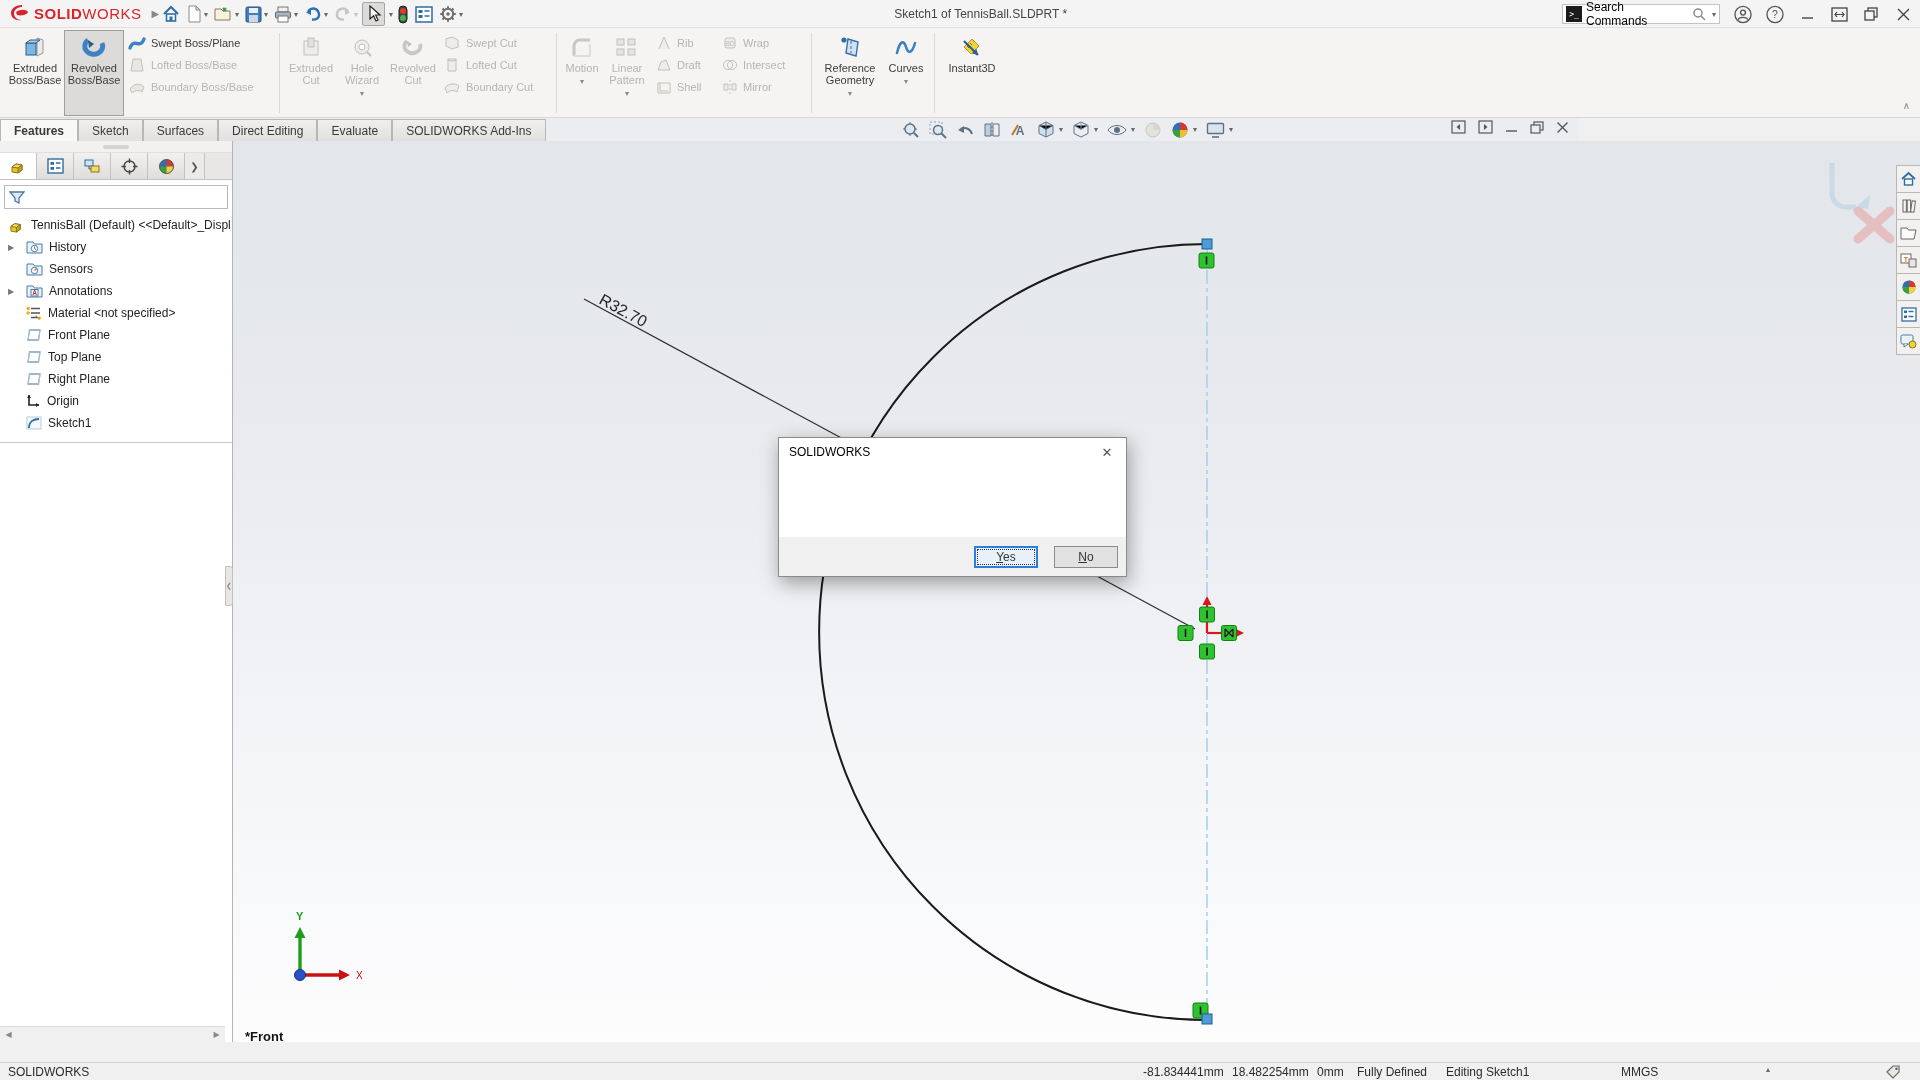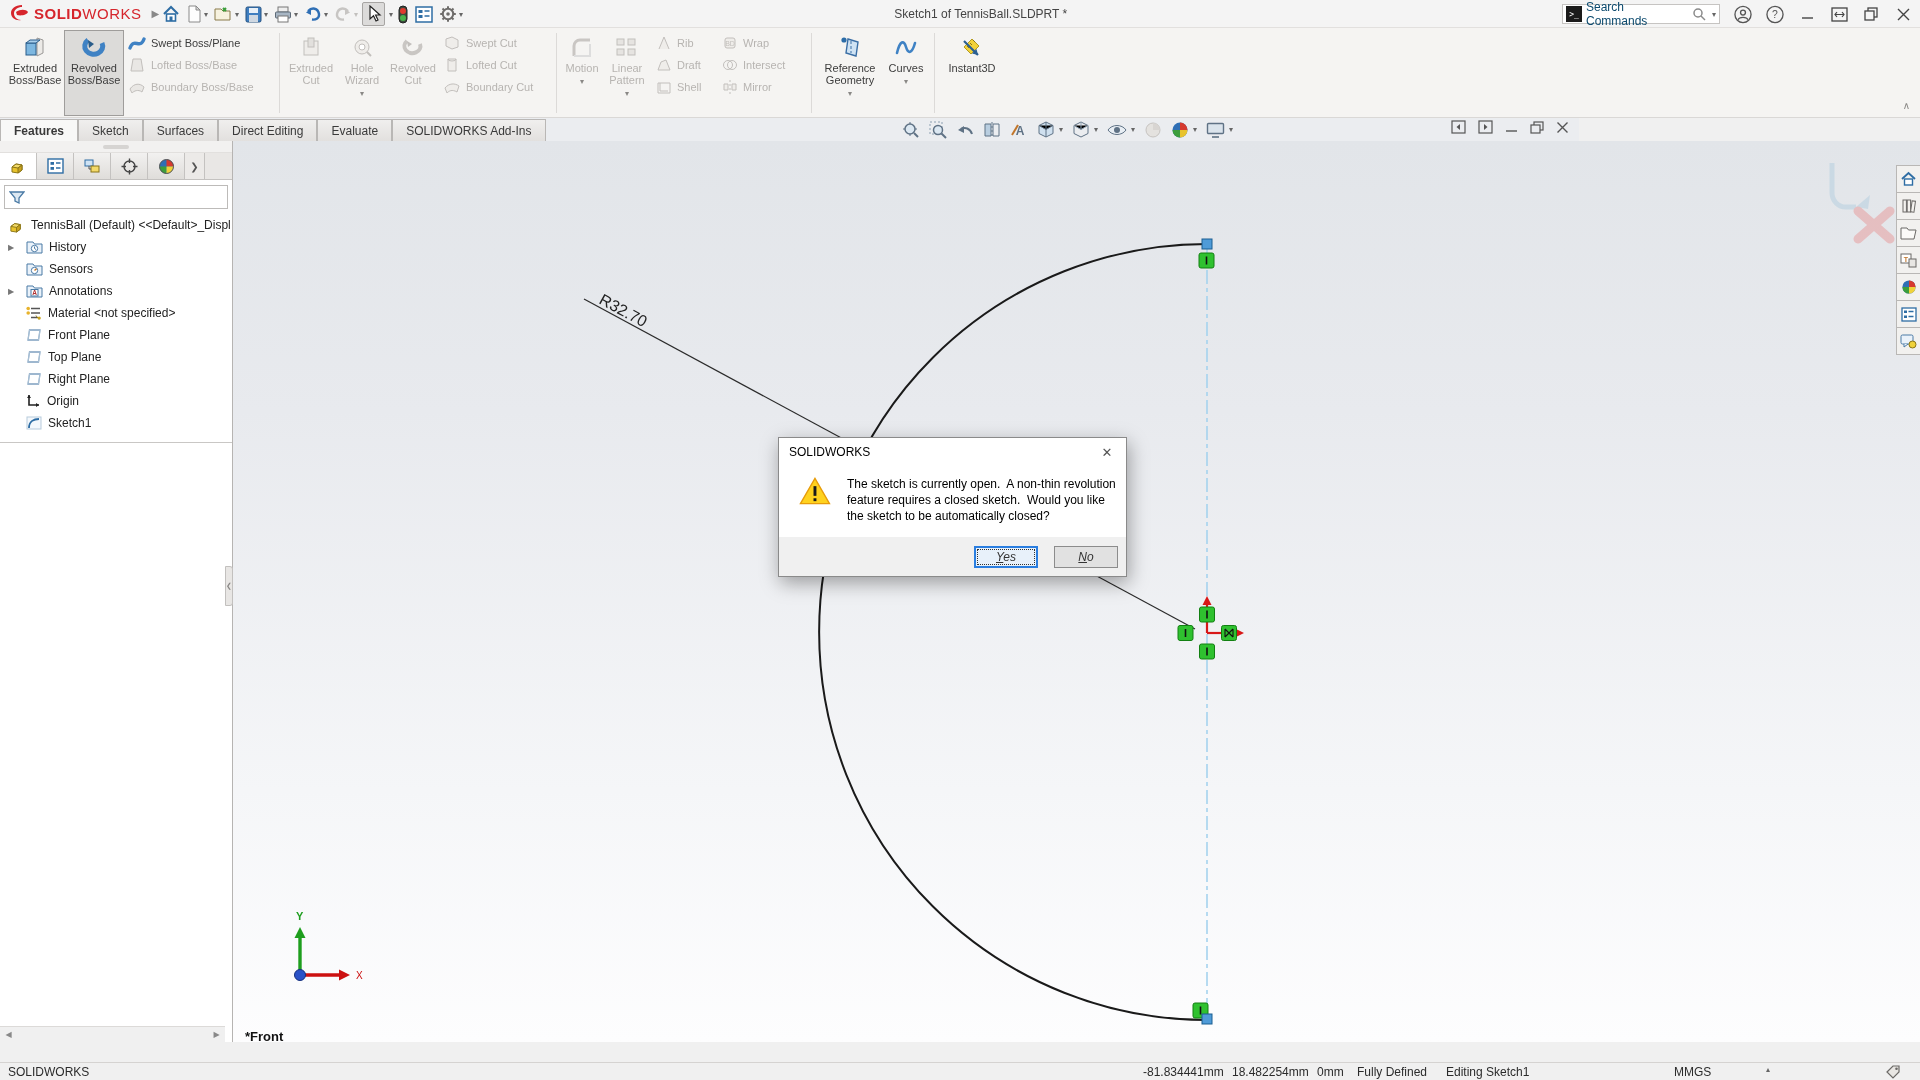--- a/index.html
+++ b/index.html
@@ -13,21 +13,21 @@
   .logo-arrow { color:#888; font-size:10px; margin-left:6px; }
   .qat { position:absolute; left:160px; top:0; height:28px; display:flex; align-items:center; gap:2px; }
   .qbtn { display:flex; align-items:center; height:24px; padding:0 2px; border-radius:2px; }
   .qbtn.pressed { background:#dcdbda; border:1px solid #a7a5a3; }
   .dd { font-size:8px; color:#666; margin-left:2px; }
   .dd.dis { color:#c2c0be; }
   #doc-title { position:absolute; left:50%; top:7px; transform:translateX(-38%); font-size:12px; color:#444; white-space:nowrap; }
   .tb-right { position:absolute; right:8px; top:0; height:28px; display:flex; align-items:center; gap:14px; }
   .searchbox { display:flex; align-items:center; width:158px; height:20px; border:1px solid #c6c4c2; background:#fff; padding:0 3px; gap:4px; }
   .search-chip { width:16px; height:16px; background:#1b1b1b; color:#fff; font-size:8px; display:flex; align-items:center; justify-content:center; font-family:"DejaVu Sans Mono",monospace; }
-  .search-ph { color:#0c4a6e; flex:1; font-size:12px; }
+  .search-ph { color:#000000; flex:1; font-size:12px; }
   .winbtn { color:#444; font-size:13px; display:flex; align-items:center; justify-content:center; width:18px; height:18px; }
 
   
   #ribbon { position:absolute; left:0; top:28px; width:1920px; height:90px; background:#f5f4f2; border-bottom:1px solid #dad8d6; }
   .rbar { display:flex; align-items:stretch; height:88px; padding:2px 0 0 6px; }
   .rlarge { display:flex; flex-direction:column; align-items:center; padding:3px 3px 0 3px; text-align:center; font-size:11px; line-height:12px; color:#3c3c3c; border:1px solid transparent; }
   .rlarge .ric { height:28px; display:flex; align-items:center; }
   .rlarge.pressed { background:#dcdbd9; border:1px solid #9f9d9b; }
   .rlarge.dis { color:#b7b4b1; }
   .rstack { display:flex; flex-direction:column; justify-content:flex-start; padding:4px 4px; gap:4px; }
@@ -72,21 +72,21 @@
   
   #task-pane { position:absolute; right:0; top:24px; width:24px; background:#b9b7b5; display:flex; flex-direction:column; gap:1px; padding:1px 0 1px 1px; }
   .tp-btn { height:26px; background:#f2f1ef; display:flex; align-items:center; justify-content:center; }
 
   
   #dialog { position:absolute; left:778px; top:437px; width:349px; height:140px; background:#fff; border:1px solid #8a8a8a; box-shadow:2px 6px 18px rgba(0,0,0,.35); }
   .dlg-title { height:28px; display:flex; align-items:center; padding:0 10px; font-size:12px; color:#000; }
   .dlg-close { margin-left:auto; width:18px; height:18px; display:flex; align-items:center; justify-content:center; color:#555; font-size:13px; }
   .dlg-body { display:flex; padding:10px 10px 0 20px; gap:16px; }
   .dlg-msg { width:278px; font-size:12px; line-height:16px; color:#000; white-space:pre-wrap; }
-  .dlg-buttons { position:absolute; left:0; bottom:0; width:100%; height:39px; background:#f0f0f0; display:flex; align-items:center; justify-content:flex-end; gap:16px; padding-right:8px;font-style:italic; }
+  .dlg-buttons { position:absolute; left:0; bottom:0; width:100%; height:39px; background:#f0f0f0; display:flex; align-items:center; justify-content:flex-end; gap:16px; padding-right:8px; }
   .dbtn { width:64px; height:22px; display:flex; align-items:center; justify-content:center; font-size:12px; background:#e1e1e1; border:1px solid #8c8c8c; }
   .dbtn.default { background:#e8f1fa; border:1px solid #2a7ee0; box-shadow:inset 0 0 0 1px #2a7ee0; outline:1px dotted #333; outline-offset:-4px; }
   .dbtn-label { display:block; }
   .dbtn-label::first-letter { text-decoration:underline; }
 
   
   #bottom-tabs { position:absolute; left:0; top:1042px; width:1920px; height:20px; background:#d0cfce; display:flex; align-items:stretch;margin-top:32px; }
   .bnav { display:flex; }
   .bnav-btn { width:17px; border:1px solid #a8a6a4; background:#cfcecd; display:flex; align-items:center; justify-content:center; color:#6e6c6a; font-size:7px; }
   .btab { display:flex; align-items:center; padding:0 14px; border-right:1px solid #a8a6a4; border-top:1px solid #a8a6a4; background:#c8c7c6; font-size:12px; color:#222; }
@@ -808,28 +808,20 @@
         </svg>
       </div>
   </div>
 </div>
 
 <div id="dialog">
   <div class="dlg-title">
     <span>SOLIDWORKS</span>
     <span class="dlg-close">✕</span>
   </div>
-  <div class="dlg-body">
-    <svg width="33" height="30" viewBox="0 0 33 30">
-      <path d="M16.5,2 L31.5,28 H1.5 Z" fill="#ffd21e" stroke="#e79c0a" stroke-width="1.4"></path>
-      <rect x="15" y="10" width="3" height="10" fill="#1a1a1a"></rect>
-      <rect x="15" y="22.5" width="3" height="3" fill="#1a1a1a"></rect>
-    </svg>
-    <div class="dlg-msg">The sketch is currently open.  A non-thin revolution feature requires a closed sketch.  Would you like the sketch to be automatically closed?</div>
-  </div>
   <div class="dlg-buttons">
     <div class="dbtn default">
         <span class="dbtn-label">Yes</span>
       </div>
     <div class="dbtn">
         <span class="dbtn-label">No</span>
       </div>
   </div>
 </div>
 
@@ -845,19 +837,19 @@
   <div class="btab">Motion Study 1</div>
 </div>
 
 <div id="statusbar">
   <span style="left:8px">SOLIDWORKS</span>
   <span style="left:1143px">-81.834441mm</span>
   <span style="left:1232px">18.482254mm</span>
   <span style="left:1317px">0mm</span>
   <span style="left:1357px">Fully Defined</span>
   <span style="left:1446px">Editing Sketch1</span>
-  <span style="left:1674px">MMGS</span>
+  <span style="left:1621px">MMGS</span>
   <span style="left:1766px;font-size:8px;color:#666">▴</span>
   <span style="left:1886px"><svg width="15" height="14" viewBox="0 0 15 14">
         <path d="M1,7 L7,1 H13 V7 L7,13 Z" fill="#e8e6e3" stroke="#6b6966" stroke-width="1.2"></path>
         <circle cx="10.5" cy="3.8" r="1.3" fill="#6b6966"></circle>
       </svg></span>
 </div>
 
 </body></html>

